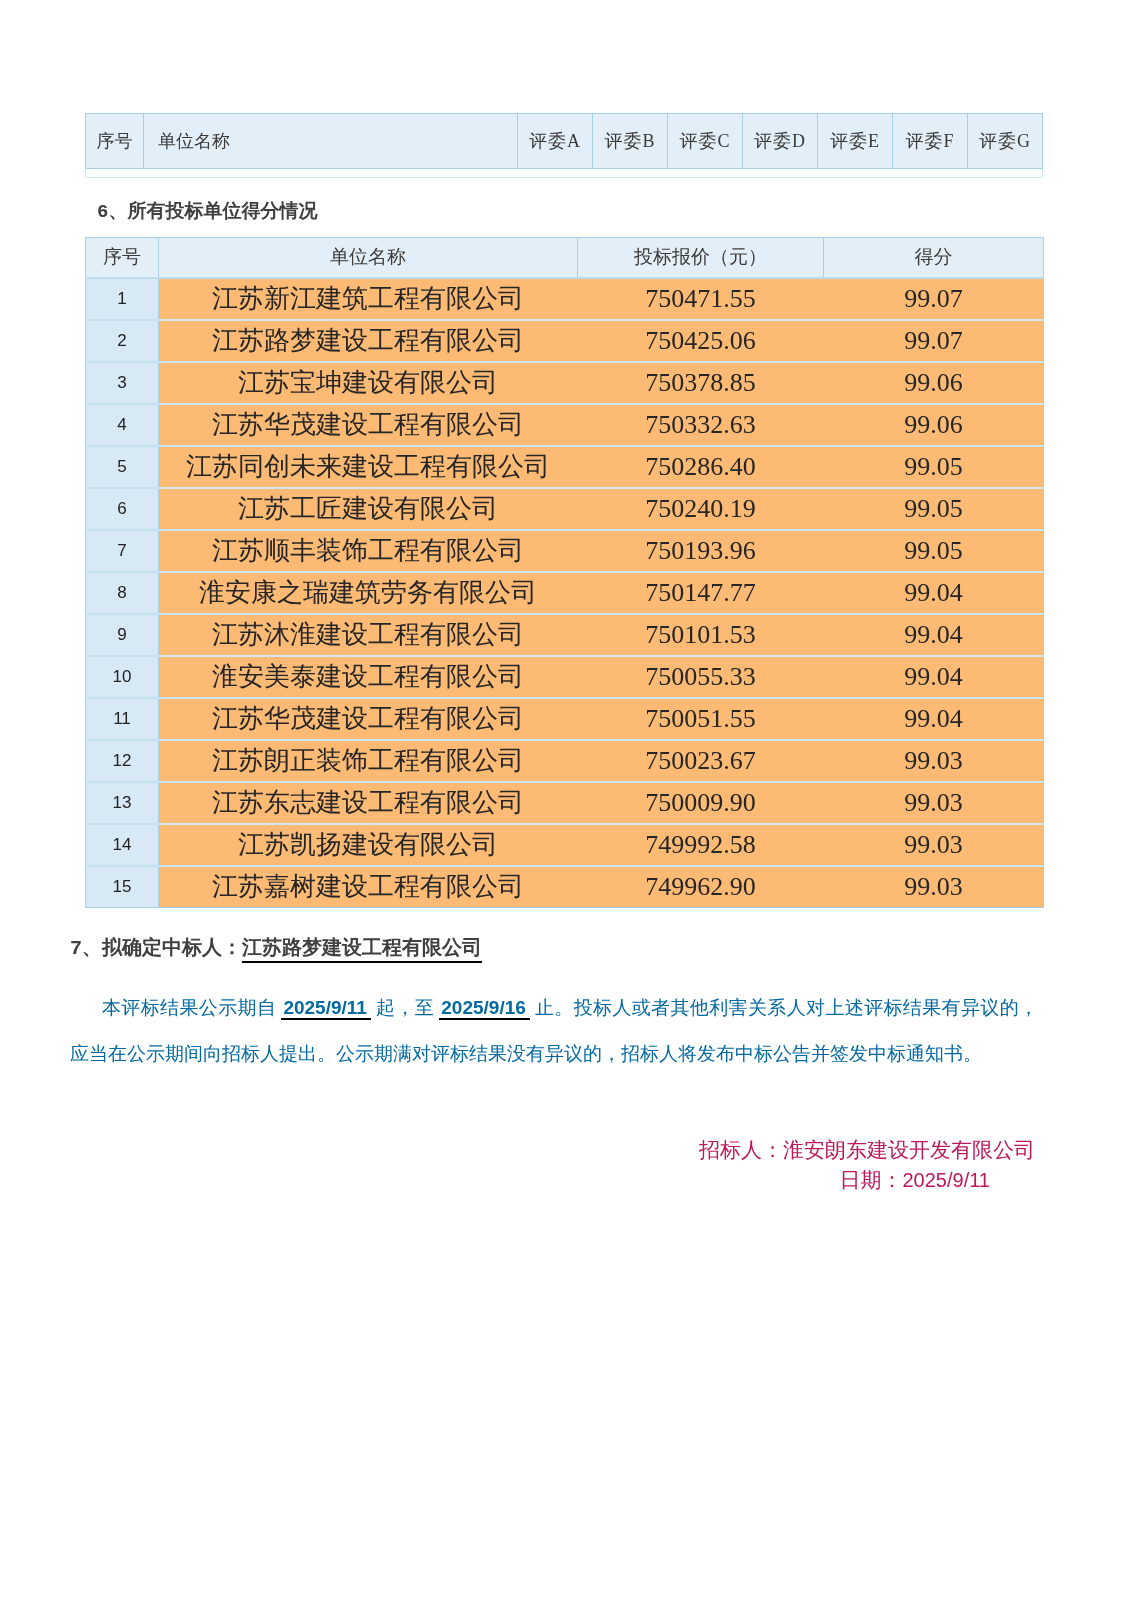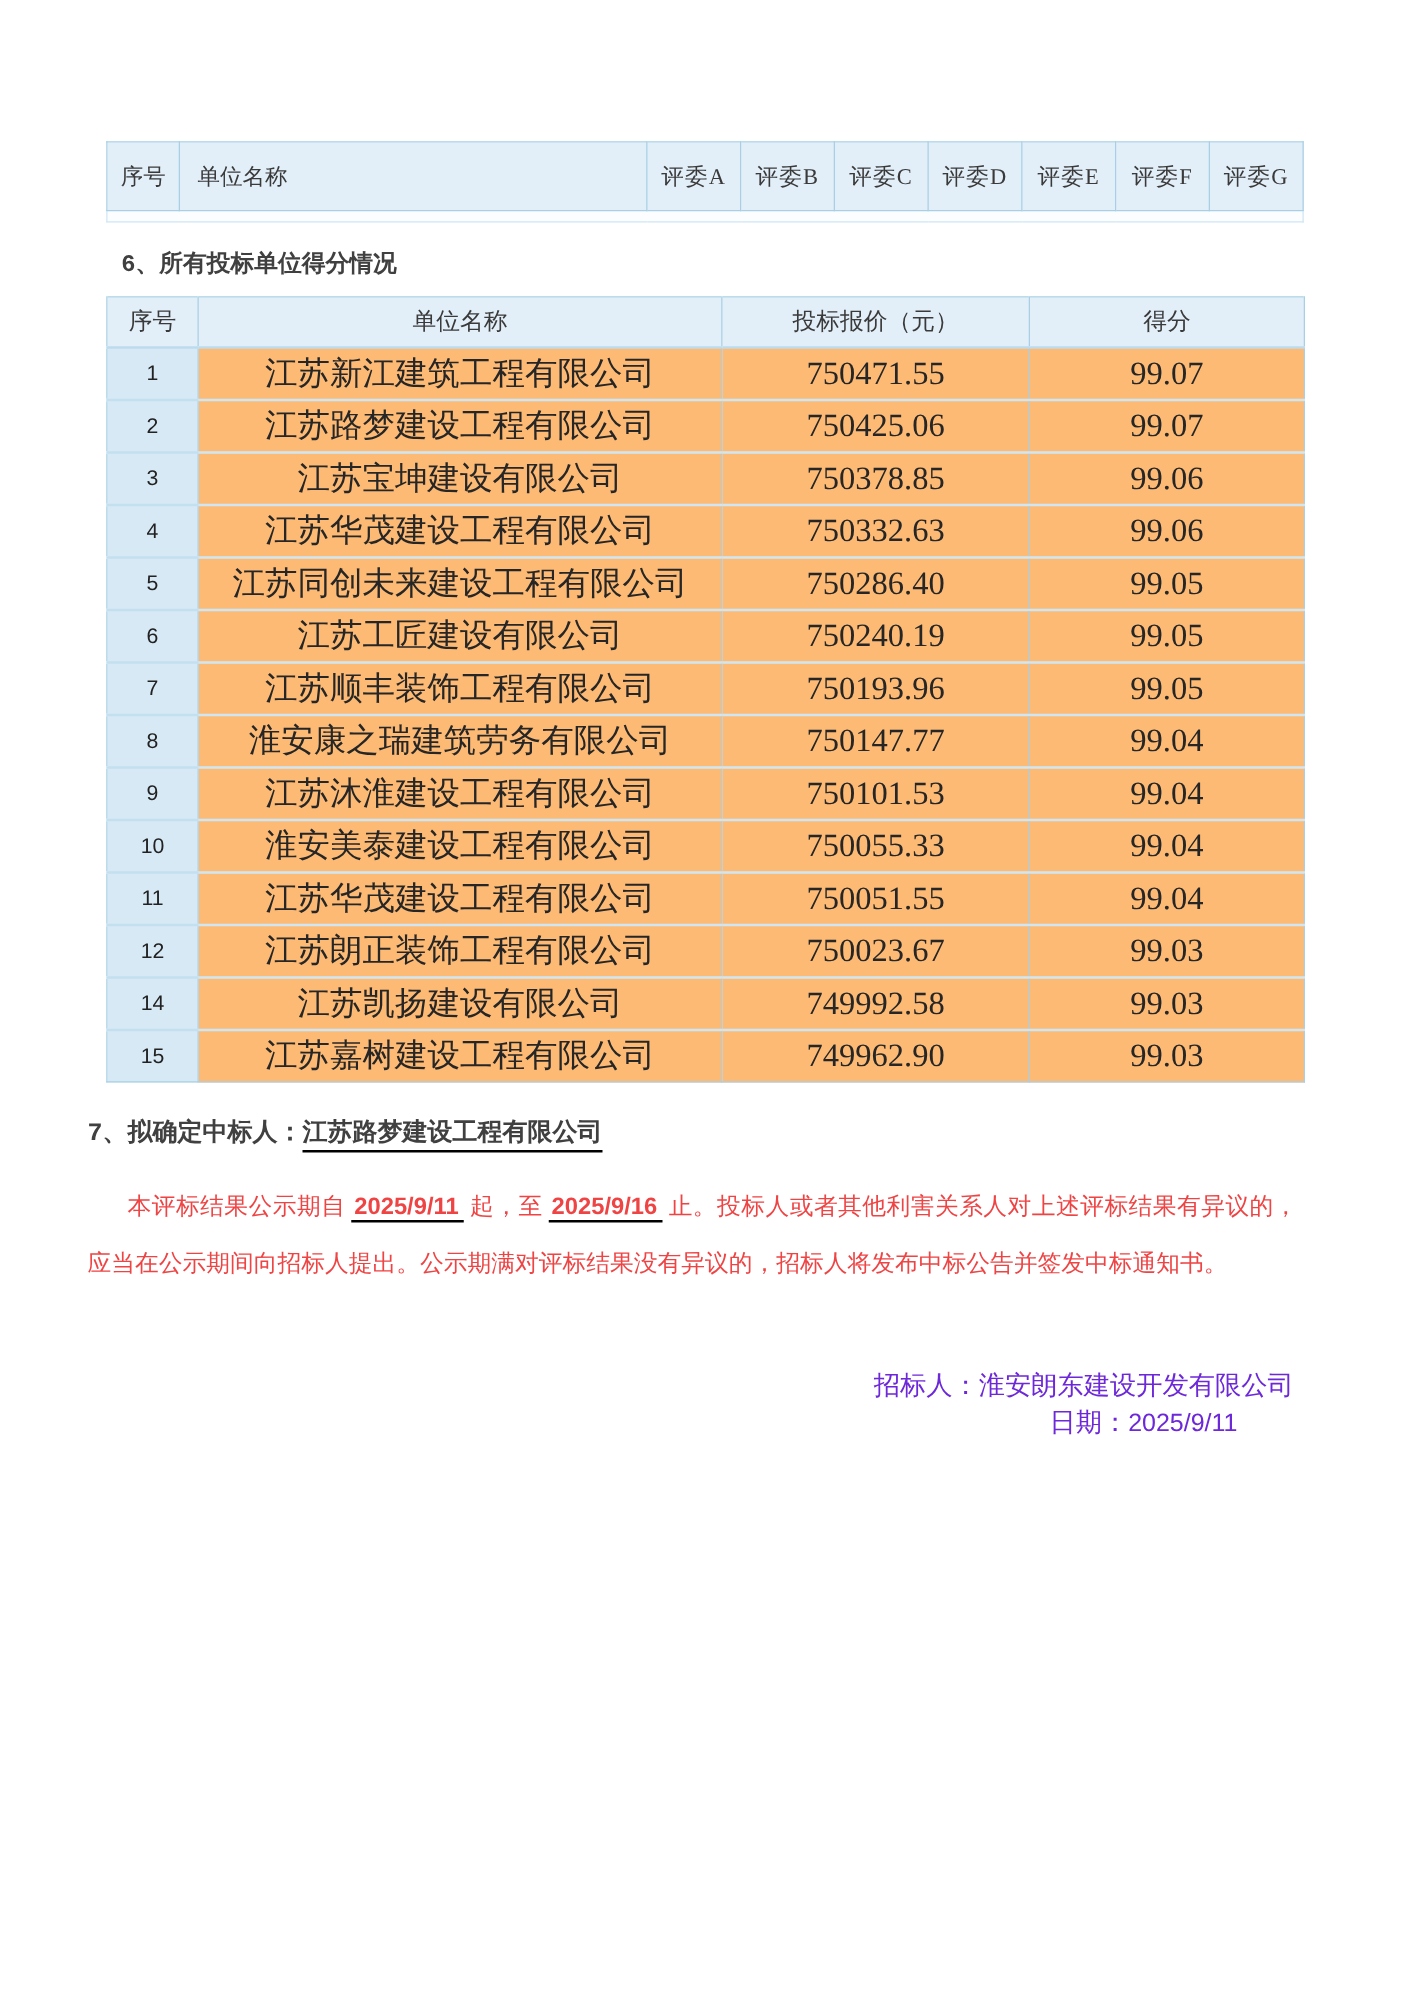--- a/index.html
+++ b/index.html
@@ -94,34 +94,34 @@
   .score-table tr:last-child td { border-bottom: 1px solid #a8cfe5; text-align: center; }
 
   
   .notice {
     margin: 24px 0 0 -15px;
     width: 968px;
     font-size: 19px;
     line-height: 46px;
     text-align: justify;
     text-indent: 32px;
-    color: #ef4444;
+    color: #0369a1;
   }
   .notice .date {
     font-family: "Liberation Sans", "DejaVu Sans", sans-serif;
     font-weight: 700;
     border-bottom: 2px solid #000;
     padding: 0 4px 0 2px;
   }
 
   
   .sig-line {
     text-align: right;
     font-size: 21px;
-    color: #6d28d9;
+    color: #be185d;
     line-height: 30px;
   }
   .sig-tenderer { margin-top: 58px; padding-right: 8px; }
   .sig-date     { padding-right: 53px; }
   .sig-date .date-value {
     font-family: "Liberation Sans", "DejaVu Sans", sans-serif;
     font-size: 20px;
   }
 </style>
 </head>
@@ -235,20 +235,26 @@
             <td>750051.55</td>
             <td>99.04</td>
           </tr>
           <tr>
             <td>12</td>
             <td>江苏朗正装饰工程有限公司</td>
             <td>750023.67</td>
             <td>99.03</td>
           </tr>
           <tr>
+            <td>13</td>
+            <td>江苏东志建设工程有限公司</td>
+            <td>750009.90</td>
+            <td>99.03</td>
+          </tr>
+          <tr>
             <td>14</td>
             <td>江苏凯扬建设有限公司</td>
             <td>749992.58</td>
             <td>99.03</td>
           </tr>
           <tr>
             <td>15</td>
             <td>江苏嘉树建设工程有限公司</td>
             <td>749962.90</td>
             <td>99.03</td>

